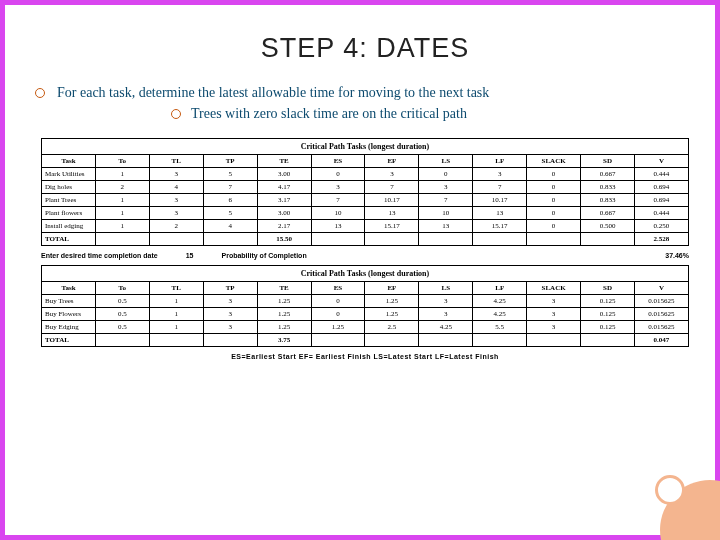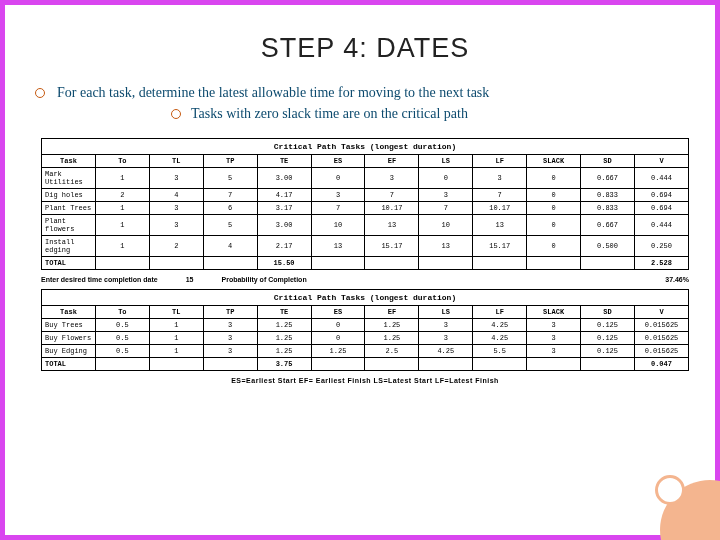--- a/index.html
+++ b/index.html
@@ -99,21 +99,21 @@
     left: -6px;
     top: 4px;
     width: 8px;
     height: 8px;
     border: 1.5px solid #c65a11;
     border-radius: 50%;
   }
   .tbl {
     width: 100%;
     border-collapse: collapse;
-    font-family: Liberation Mono, monospace;
+    font-family: Liberation Serif, serif;
     font-size: 7px;
     table-layout: fixed;
     border-radius: 12px;
   }
   .tbl th, .tbl td {
     border: 1px solid #000;
     padding: 2px 2px;
     text-align: center;
     vertical-align: middle;
     overflow: hidden;
@@ -149,21 +149,21 @@
 </style>
 </head>
 <body>
 
 <div class="slide">
   <h1 class="title">STEP 4: DATES</h1>
 
   <ul class="bullets">
     <li class="main-item">
       <span>For each task, determine the latest allowable time for moving to the next task</span>
-      <div class="sub2">Tasks with zero slack time are on the critical path</div>
+      <div class="sub2">Trees with zero slack time are on the critical path</div>
     </li>
   </ul>
 
   <table class="tbl">
     <tbody>
         <tr>
           <th class="cap" colspan="12">Critical Path Tasks (longest duration)</th>
         </tr>
     <tr>
       <th class="task-col">Task</th>

